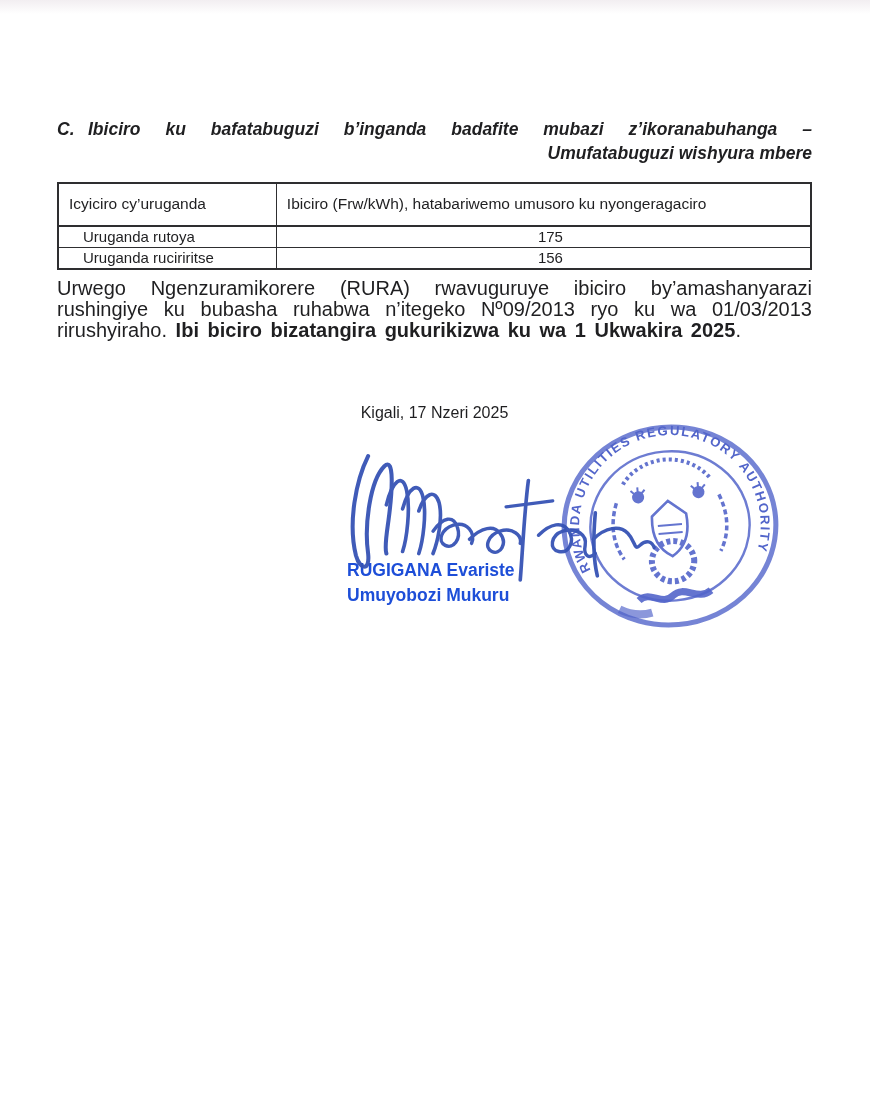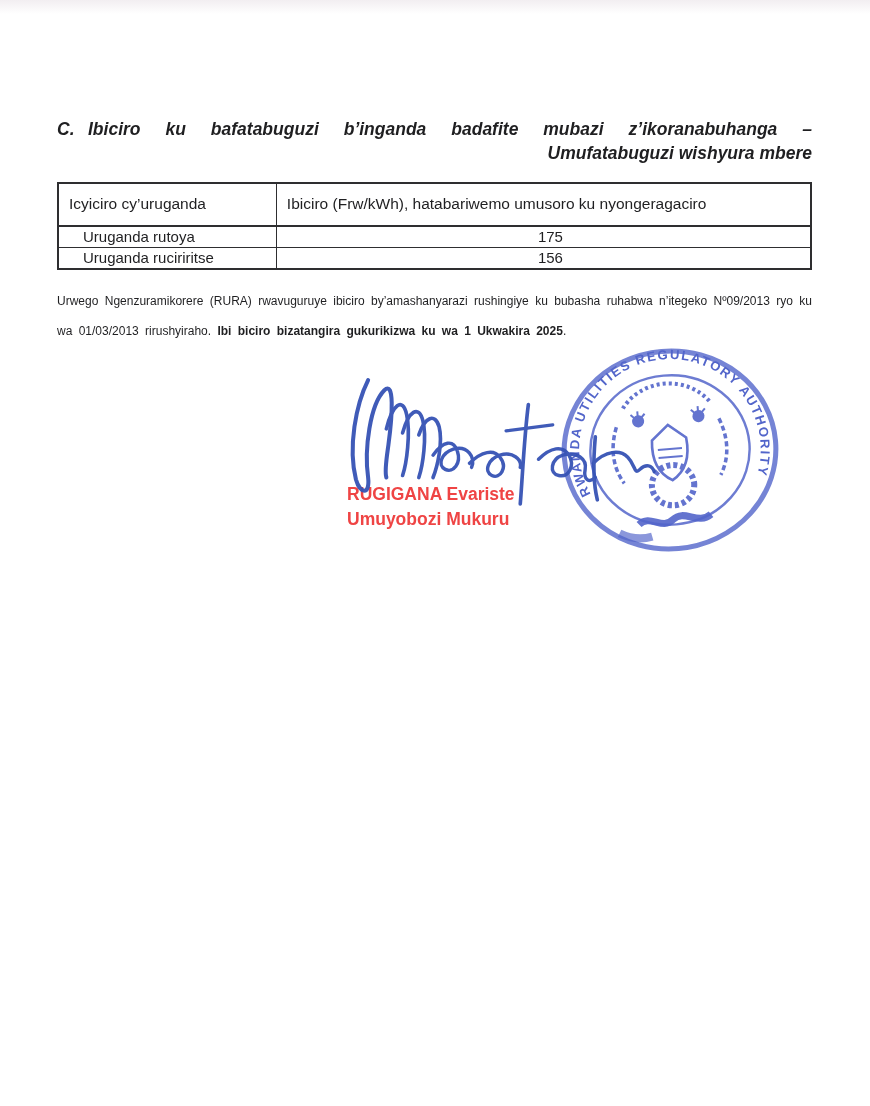--- a/index.html
+++ b/index.html
@@ -58,23 +58,23 @@
   table.price-table th.col-cat{width:29%;}
   table.price-table td{
     border:1.5px solid #2e2e30;
     padding:1px 10px 2px 24px;
     font-size:15px;
     line-height:17px;
   }
   table.price-table td.num{text-align:center;}
   
   .para{
-    margin-top:16px;
-    font-size:12px;
-    line-height:30px;
+    margin-top:8px;
+    font-size:20px;
+    line-height:21px;
     text-align:justify;
     word-spacing:3px;
   }
   .para .bold{font-weight:bold;}
   
   .dateline{
     margin-top:63px;
     text-align:center;
     font-size:16px;
   }
@@ -95,21 +95,21 @@
     left:280px;top:18px;
     width:330px;height:142px;
     z-index:3;
   }
   .signatory{
     position:absolute;
     left:290px;top:130px;
     font-weight:bold;
     font-size:17.5px;
     line-height:25px;
-    color:#ef4444;
+    color:#1d4ed8;
     z-index:2;
   }
   .stamp-text{
     font-family:"Liberation Sans", sans-serif;
     font-size:13px;
     font-weight:bold;
     letter-spacing:1.6px;
   }
 </style>
 </head>
@@ -141,20 +141,21 @@
       </tr>
       <tr>
         <td>Uruganda ruciriritse</td>
         <td class="num">156</td>
       </tr>
     </tbody>
   </table>
 
   <p class="para"><span>Urwego Ngenzuramikorere (RURA) rwavuguruye ibiciro by’amashanyarazi rushingiye ku bubasha ruhabwa n’itegeko Nº09/2013 ryo ku wa 01/03/2013 rirushyiraho. </span><span class="bold">Ibi biciro bizatangira gukurikizwa ku wa 1 Ukwakira 2025</span><span>.</span></p>
 
+  <div class="dateline">Kigali, 17 Nzeri 2025</div>
 
   <div class="sig-area">
 
     <svg class="stamp" viewBox="0 0 230 210" aria-hidden="true">
       <g transform="rotate(-5 115 105)" fill="none" stroke="var(--stamp-blue)">
         <ellipse cx="115" cy="105" rx="105" ry="98" stroke-width="5" opacity="0.8"></ellipse>
         <ellipse cx="115" cy="105" rx="79" ry="74" stroke-width="2.4" opacity="0.85"></ellipse>
         <path id="ringPath" d="M 35.5,147 A 90,90 0 1 1 194.5,147" stroke="none"></path>
         <text class="stamp-text" fill="var(--stamp-blue)" stroke="none">
           <textPath href="#ringPath" startOffset="6">RWANDA UTILITIES REGULATORY AUTHORITY</textPath>

